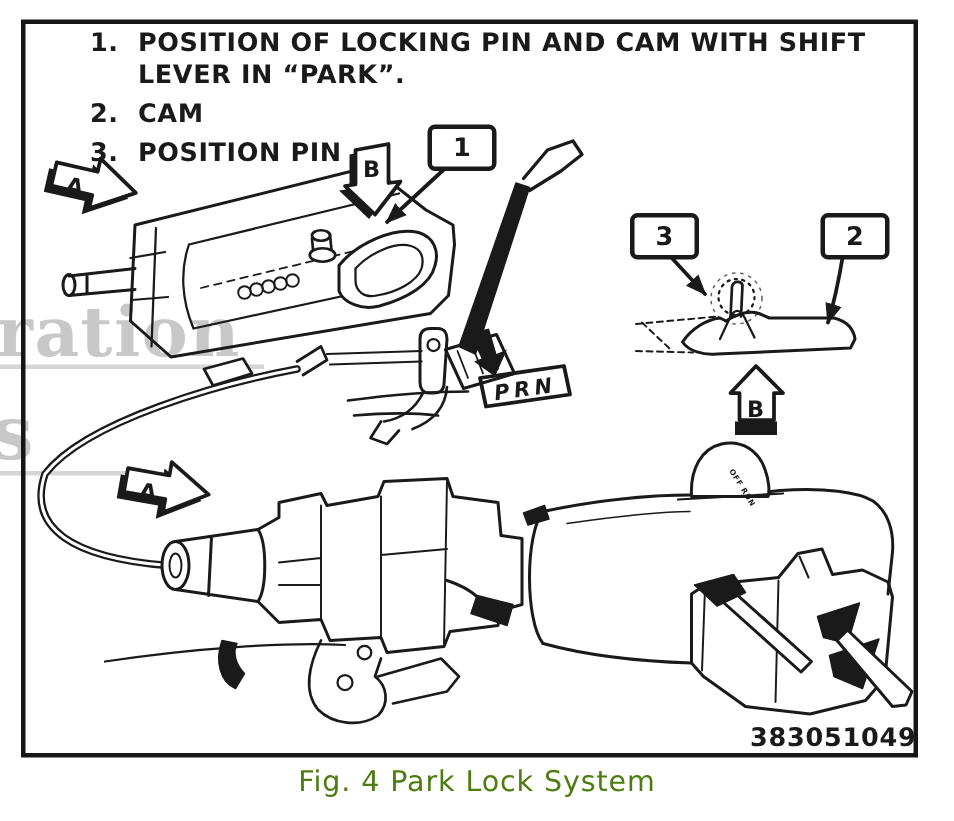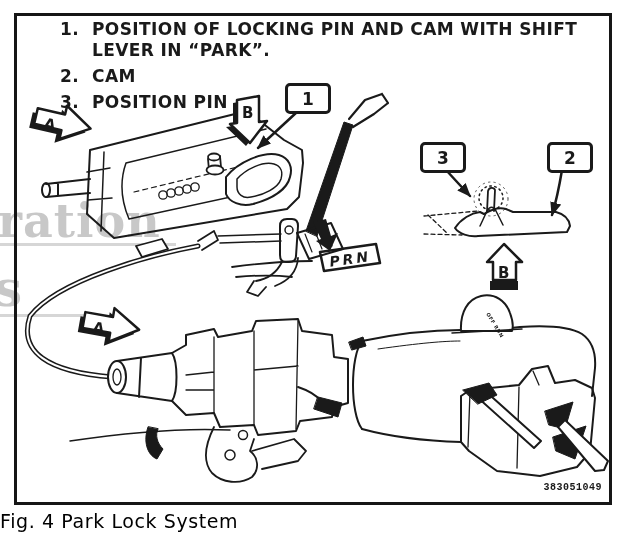--- a/index.html
+++ b/index.html
@@ -18,23 +18,23 @@
                letter-spacing:0.4px;}
   .legend .num{width:32px;flex:none;}
   .legend .txt{width:490px;}
   .legend .row+.row{margin-top:5px;}
   
   .callout{position:absolute;width:40px;height:25px;border:3px solid #1a1a1a;
            border-radius:5px;background:#fff;display:flex;align-items:center;
            justify-content:center;font-weight:bold;font-size:17px;z-index:4;}
   
   .partnum{position:absolute;left:500px;top:482px;width:102px;text-align:right;
-           font-weight:bold;font-size:10px;letter-spacing:0.5px;z-index:3;font-family:Liberation Mono, monospace;}
-  .caption{position:absolute;left:0;top:510px;width:636px;text-align:left;
-           font-size:19px;letter-spacing:0.6px;z-index:3;color:#000000;}
+           font-weight:bold;font-size:17px;letter-spacing:0.5px;z-index:3;}
+  .caption{position:absolute;left:0;top:510px;width:636px;text-align:center;
+           font-size:19px;letter-spacing:0.6px;z-index:3;color:#4d7c0f;}
   svg{position:absolute;left:0;top:0;z-index:2;}
   svg text{font-family:"DejaVu Sans",sans-serif;font-weight:bold;fill:#1a1a1a;stroke:none;}
 </style>
 </head>
 <body>
 
 <div class="wm" style="left:-34px;top:198px;font-size:46px;">oration</div>
 <div class="wm-bar" style="left:0;top:243px;width:176px;height:3px;"></div>
 <div class="wm" style="left:-30px;top:264px;font-size:50px;">ts</div>
 <div class="wm-bar" style="left:0;top:314px;width:96px;height:3px;"></div>

